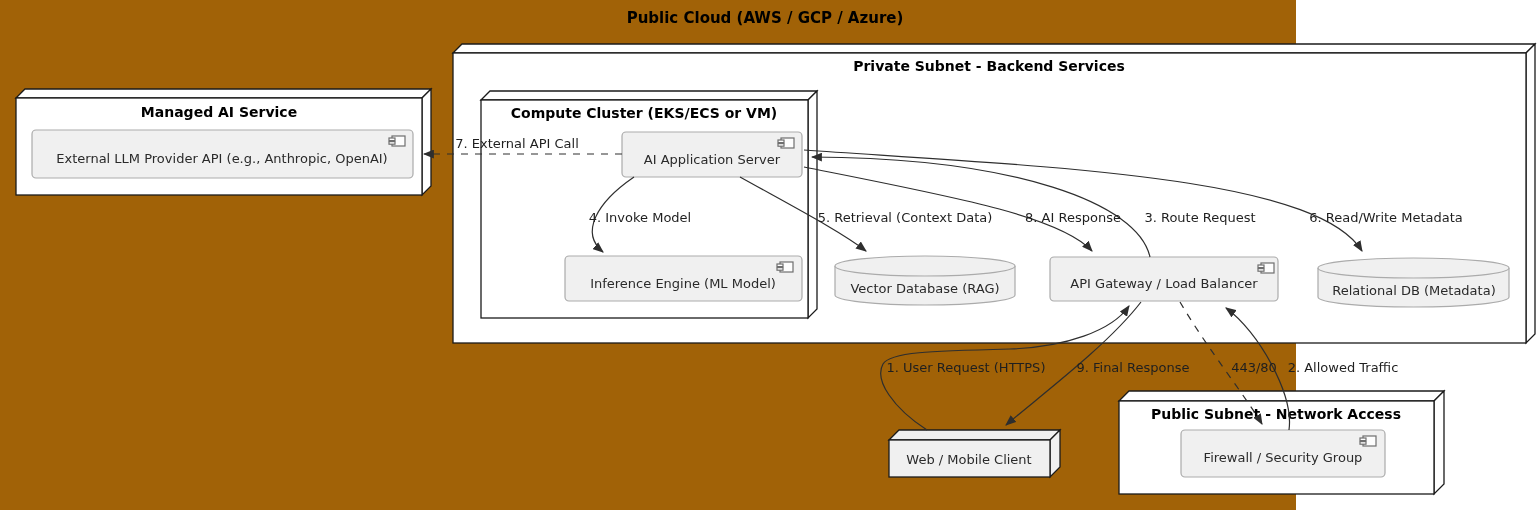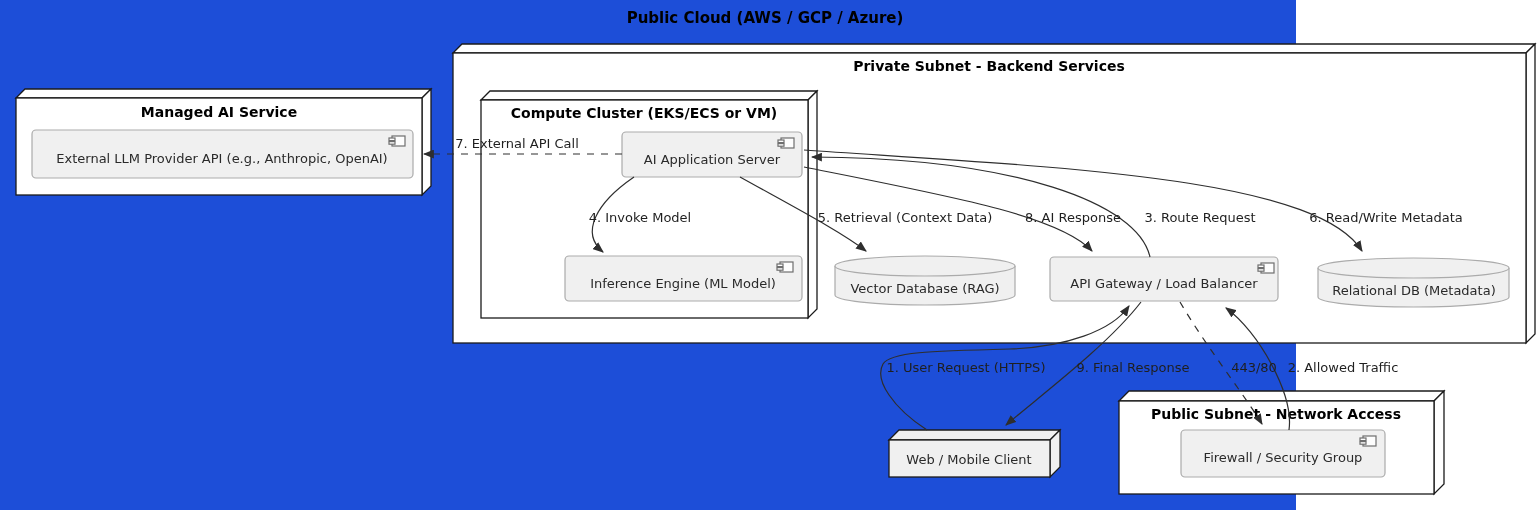--- a/index.html
+++ b/index.html
@@ -1,17 +1,17 @@
 <!DOCTYPE html>
 <html><head>
 <meta charset="utf-8">
 <style>
   html,body { margin:0; padding:0; background:#ffffff; }
   .canvas {
-    position:relative; width:1296px; height:510px; background:#1d4ed8;
+    position:relative; width:1296px; height:510px; background:#a16207;
     font-family:"DejaVu Sans", sans-serif;
   }
   svg { display:block; }
   text {
     font-family:"DejaVu Sans", sans-serif;
     fill:#1a1a1a; font-size:13px;
   }
   .node-title { font-weight:bold; font-size:14px; fill:#000000; }
   .main-title { font-weight:bold; font-size:15px; fill:#000000; }
   .edge-label { font-size:13px; fill:#1f1f1f; }

